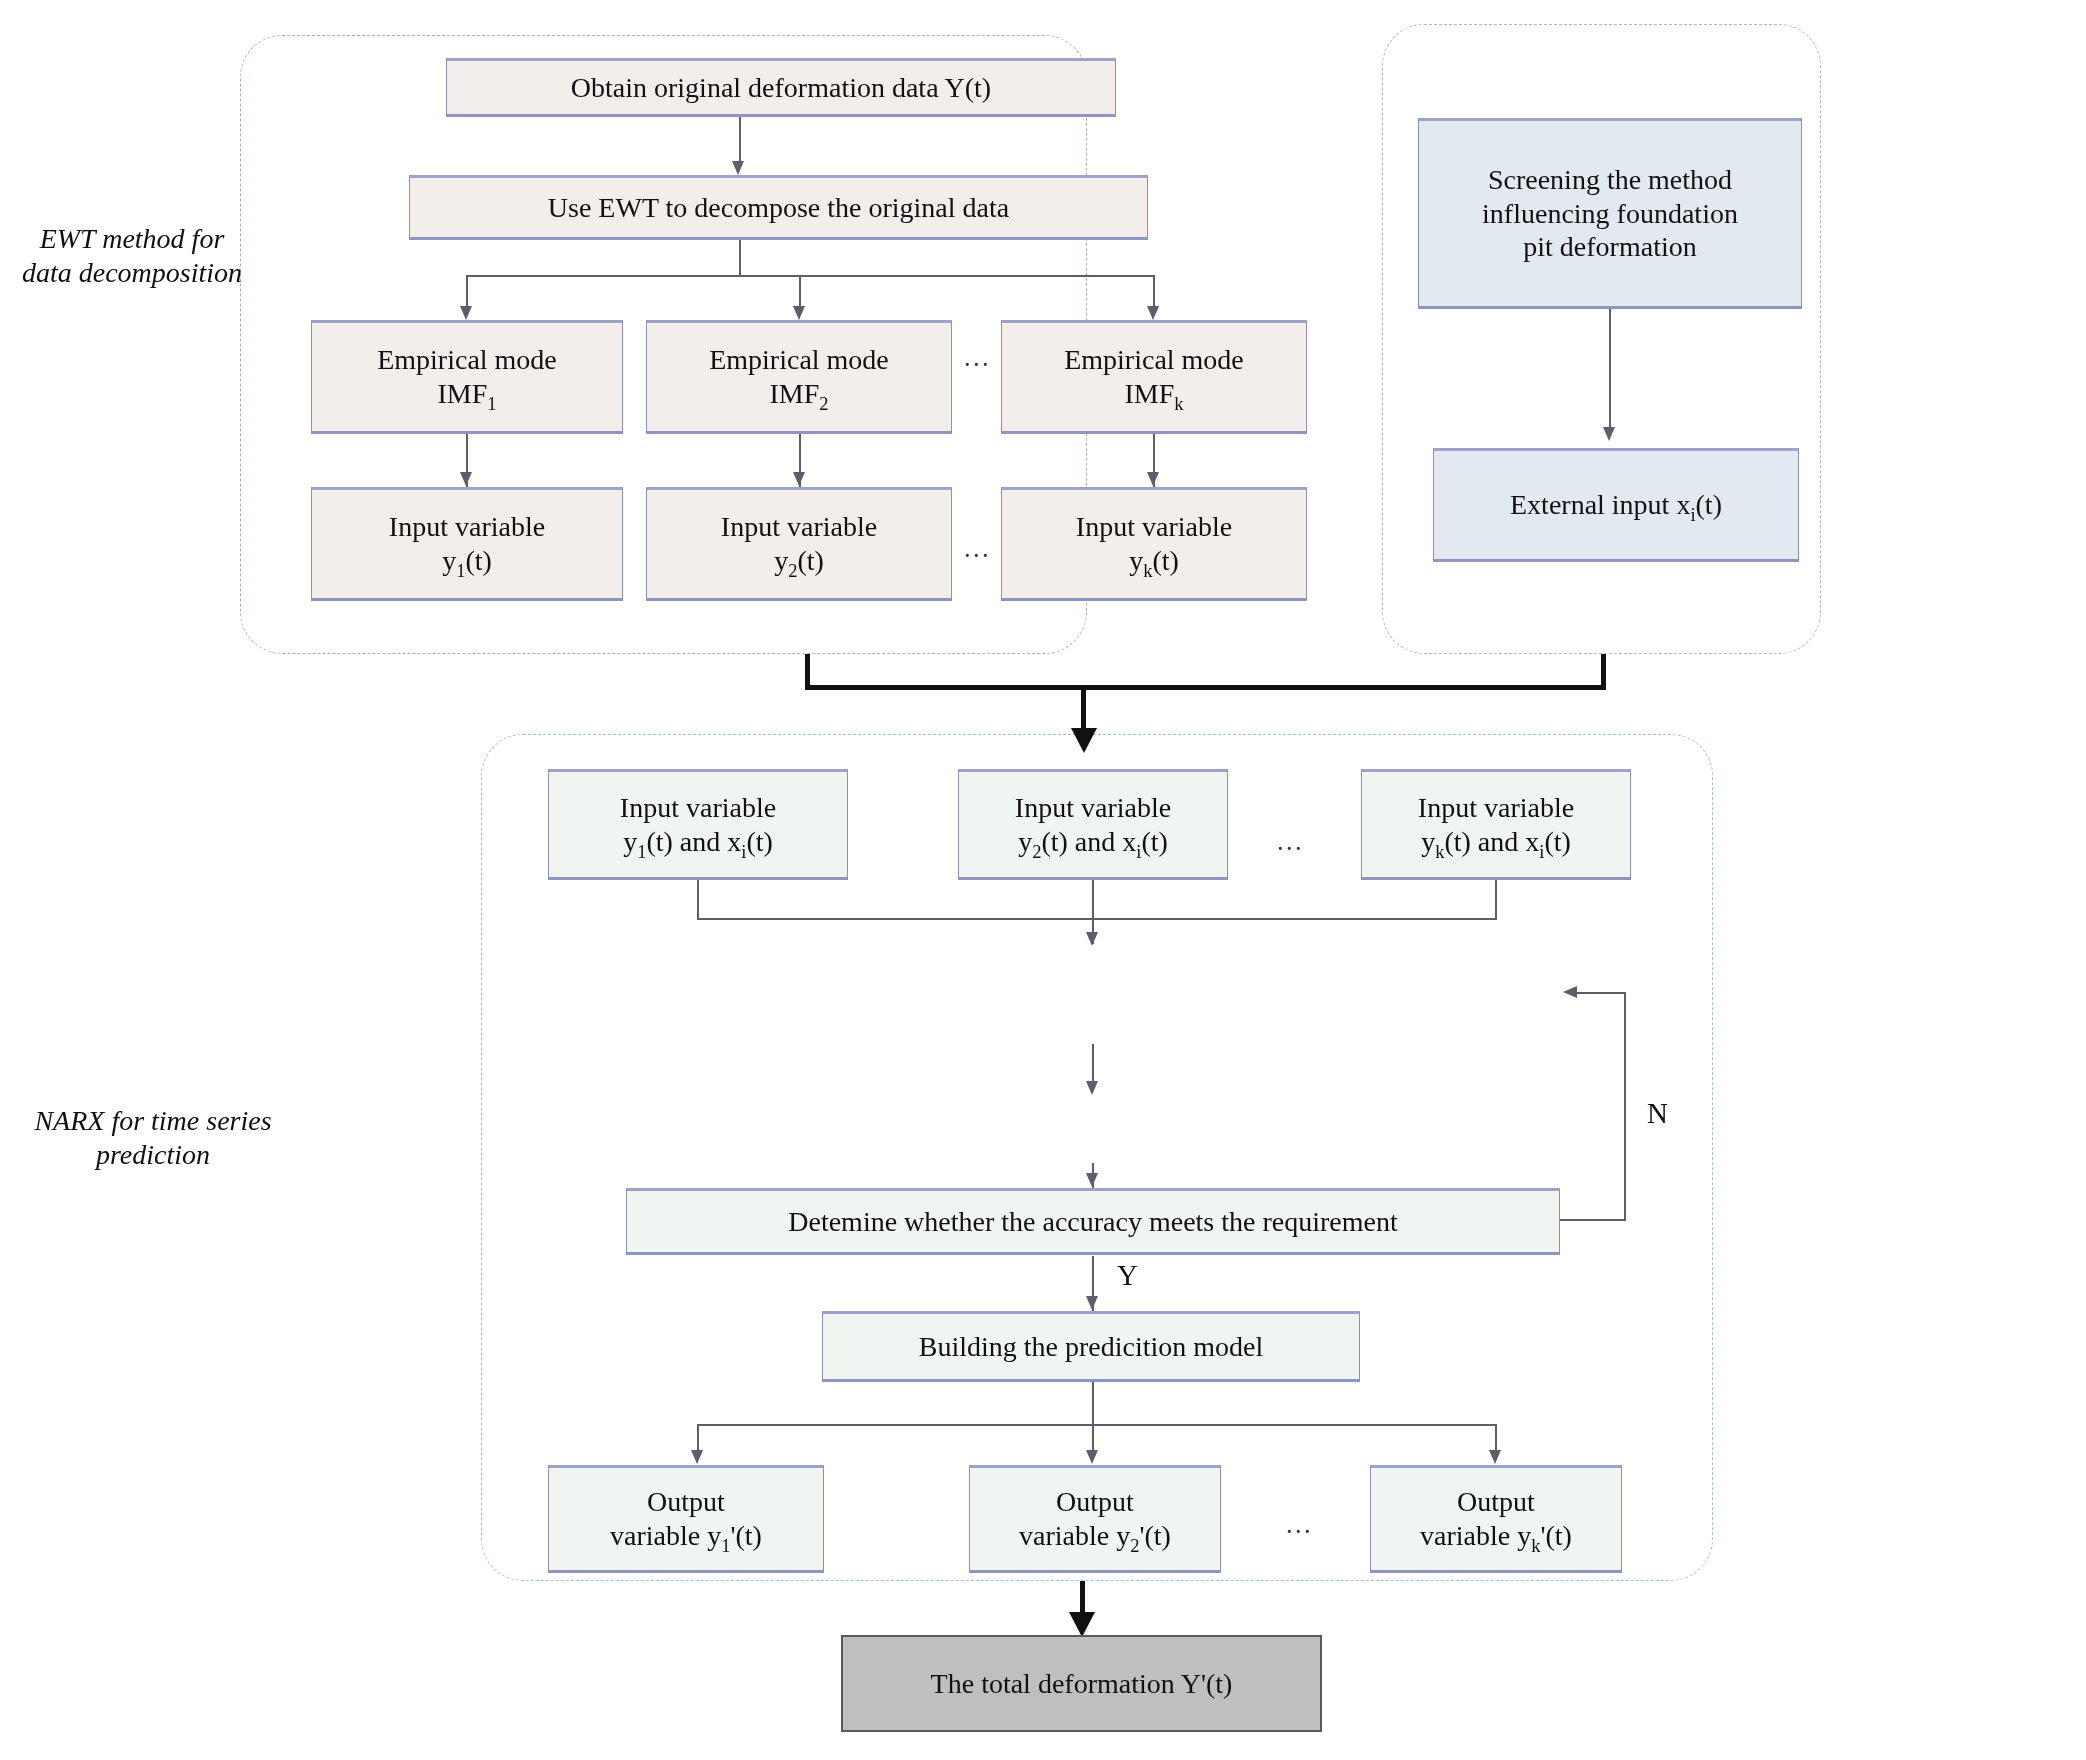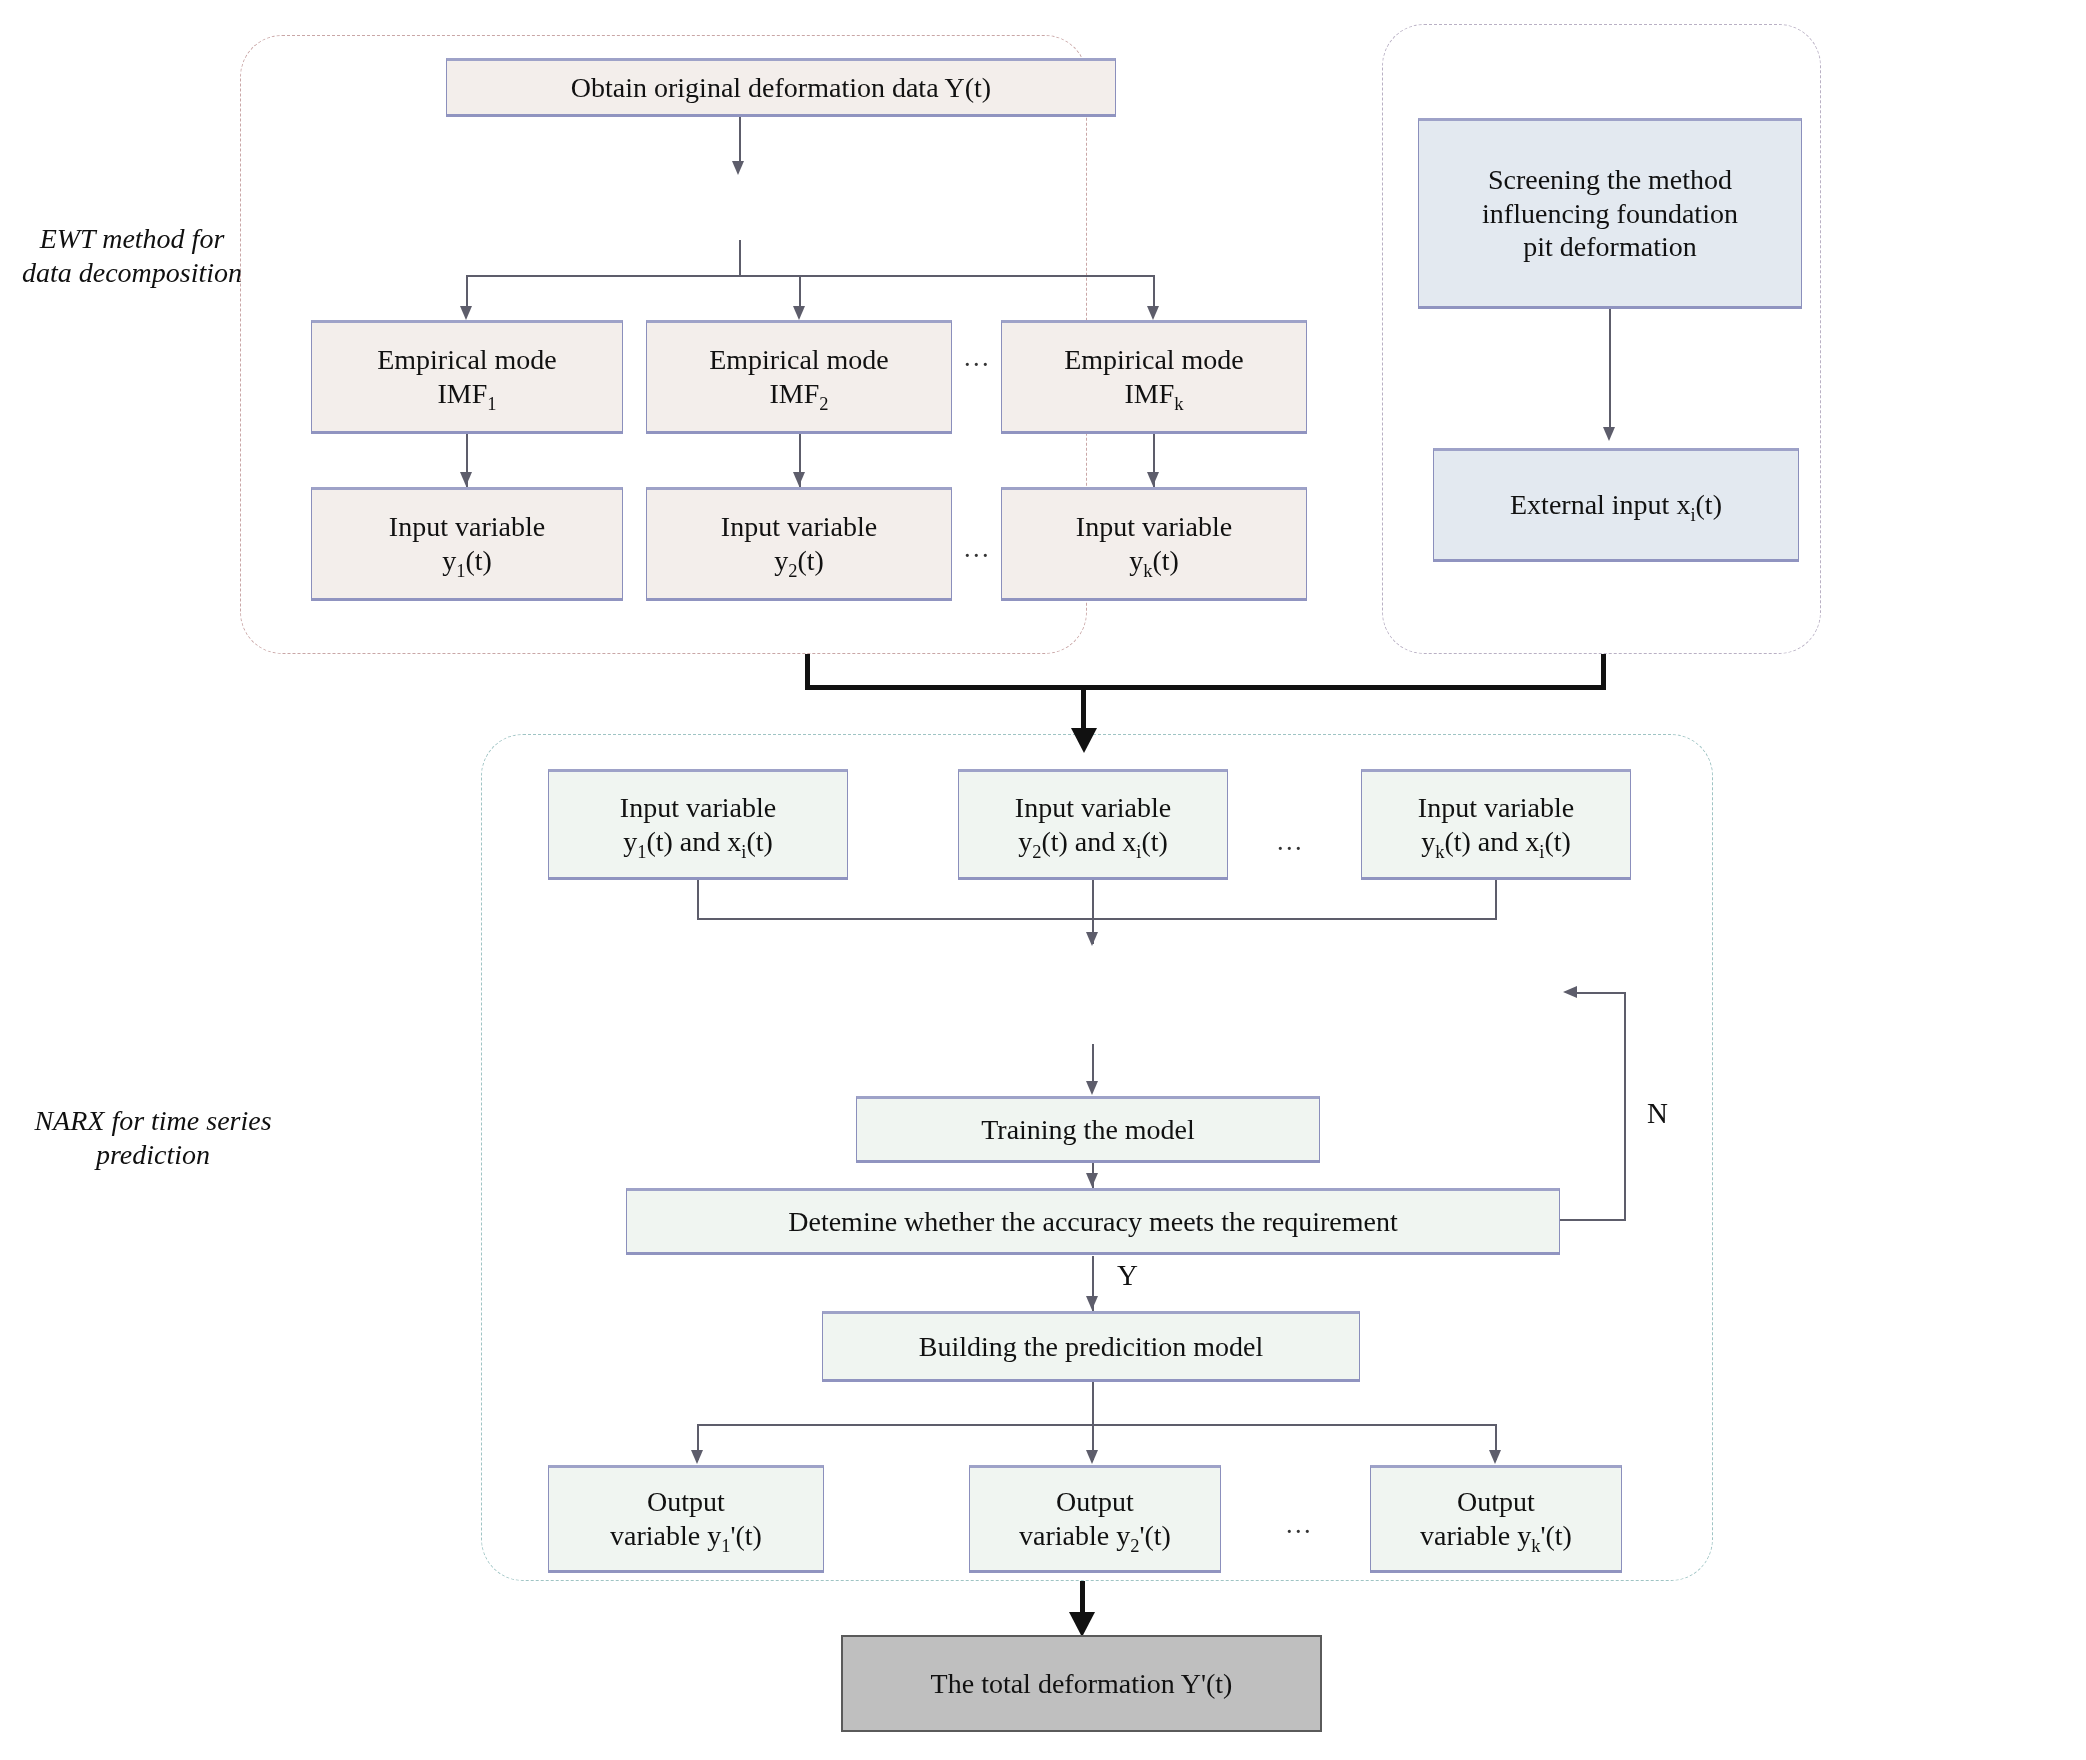--- a/index.html
+++ b/index.html
@@ -135,20 +135,23 @@
 
   <div class="side-caption cap-ewt">EWT method for data decomposition</div>
   <div class="side-caption cap-narx">NARX for time series prediction</div>
 
   <div class="box warm" style="left:446px; top:58px; width:670px; height:59px;">
     <span class="t">Obtain original deformation data Y(t)</span>
   </div>
   <div class="ln v" style="left:739px; top:117px; height:49px;"></div>
   <div class="arrow-dn" style="left:732px; top:161px;"></div>
 
+  <div class="box warm" style="left:409px; top:175px; width:739px; height:65px;">
+    <span class="t">Use EWT to decompose the original data</span>
+  </div>
 
   <div class="ln v" style="left:739px; top:240px; height:36px;"></div>
   <div class="ln h" style="left:466px;  top:275px; width:688px;"></div>
   <div class="ln v" style="left:466px;  top:275px; height:36px;"></div>
   <div class="ln v" style="left:799px; top:275px; height:36px;"></div>
   <div class="ln v" style="left:1153px; top:275px; height:36px;"></div>
   <div class="arrow-dn" style="left:460px;  top:306px;"></div>
   <div class="arrow-dn" style="left:793px; top:306px;"></div>
   <div class="arrow-dn" style="left:1147px; top:306px;"></div>
 
@@ -223,23 +226,20 @@
   <div class="ln v" style="left:1092px; top:880px; height:39px;"></div>
   <div class="ln v" style="left:1495px; top:880px; height:39px;"></div>
   <div class="ln h" style="left:697px; top:918px; width:800px;"></div>
   <div class="ln v" style="left:1092px; top:918px; height:26.4px;"></div>
   <div class="arrow-dn" style="left:1086px; top:932px;"></div>
 
 
   <div class="ln v" style="left:1092px; top:1044px; height:42px;"></div>
   <div class="arrow-dn" style="left:1086px; top:1081px;"></div>
 
-  <div class="box mint" style="left:856px; top:1096px; width:464px; height:67px;">
-    <span class="t">Training the model</span>
-  </div>
 
   <div class="ln v" style="left:1092px; top:1163px; height:26.4px;"></div>
   <div class="arrow-dn" style="left:1086px; top:1173px;"></div>
 
   <div class="box mint" style="left:626px; top:1188px; width:934px; height:67px;">
     <span class="t">Detemine whether the accuracy meets the requirement</span>
   </div>
 
   <div class="ln h" style="left:1560px; top:1219px; width:66px;"></div>
   <div class="ln v" style="left:1624px; top:992px; height:228px;"></div>

